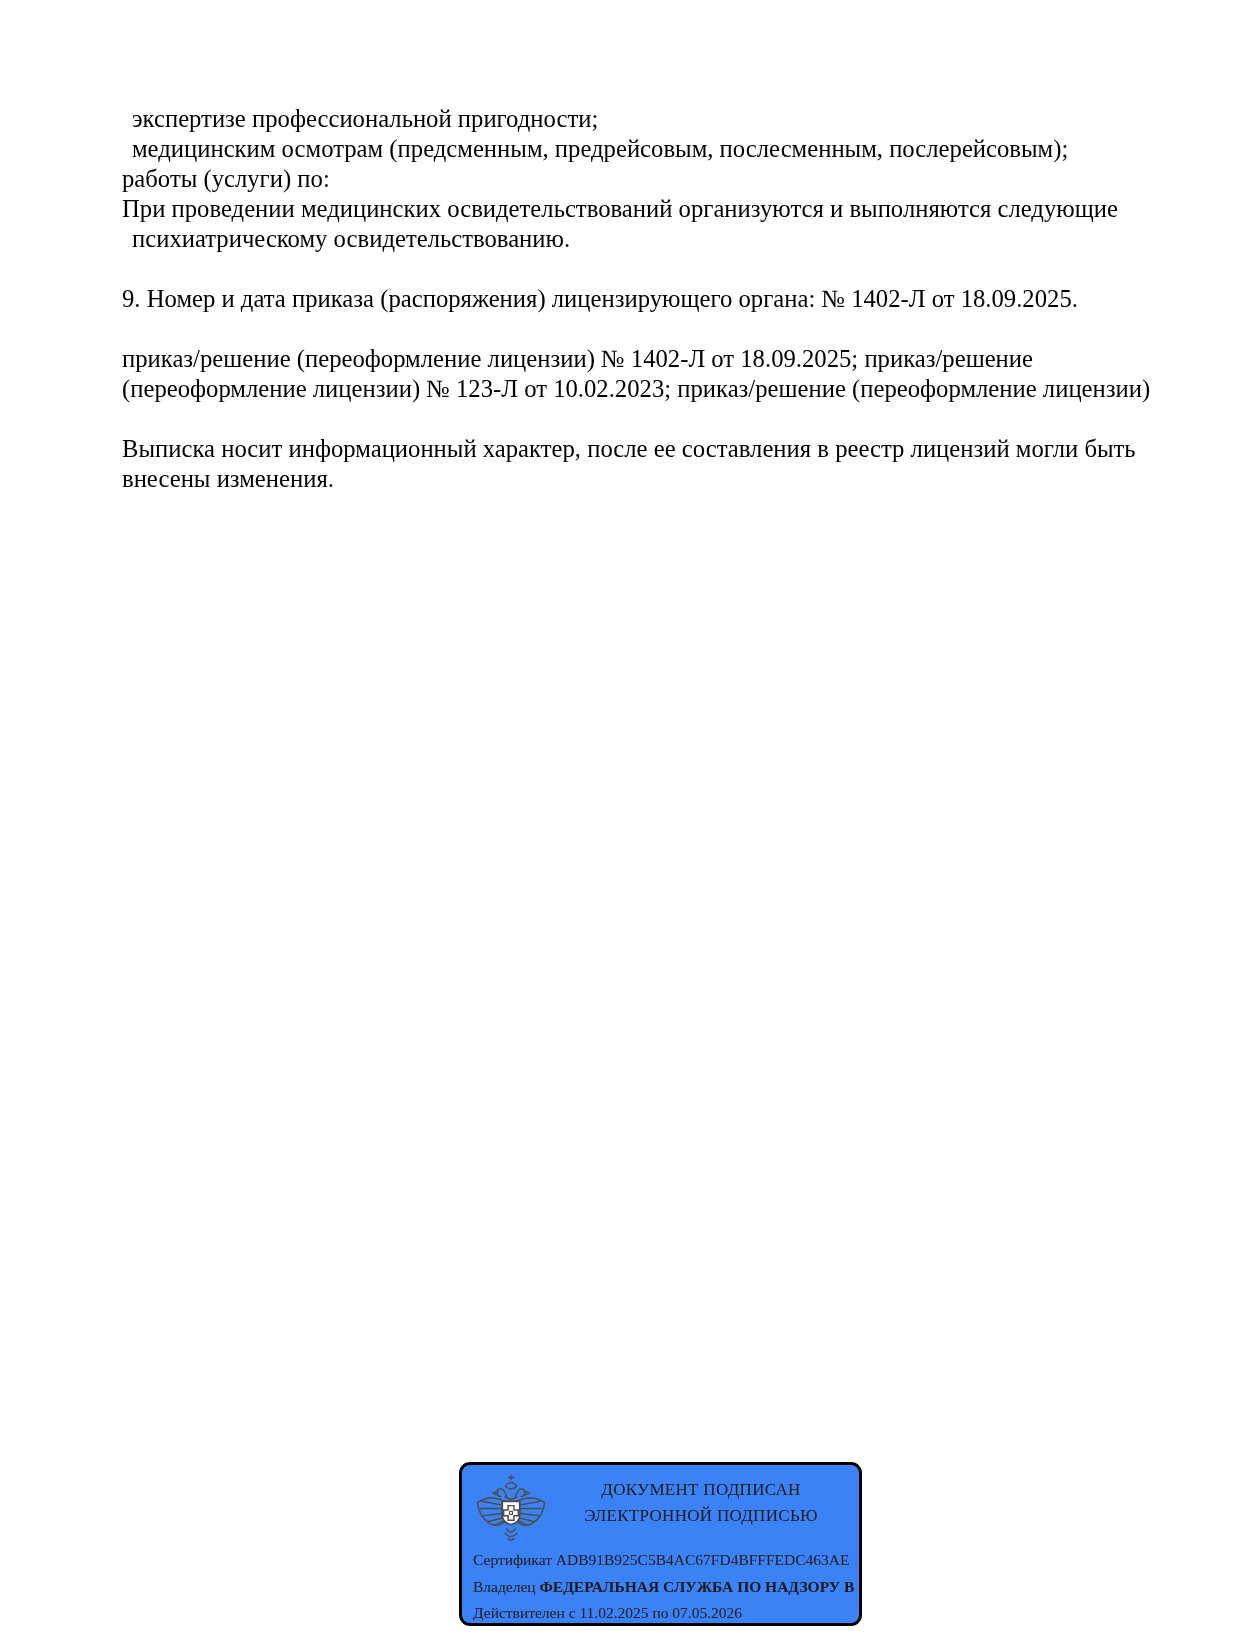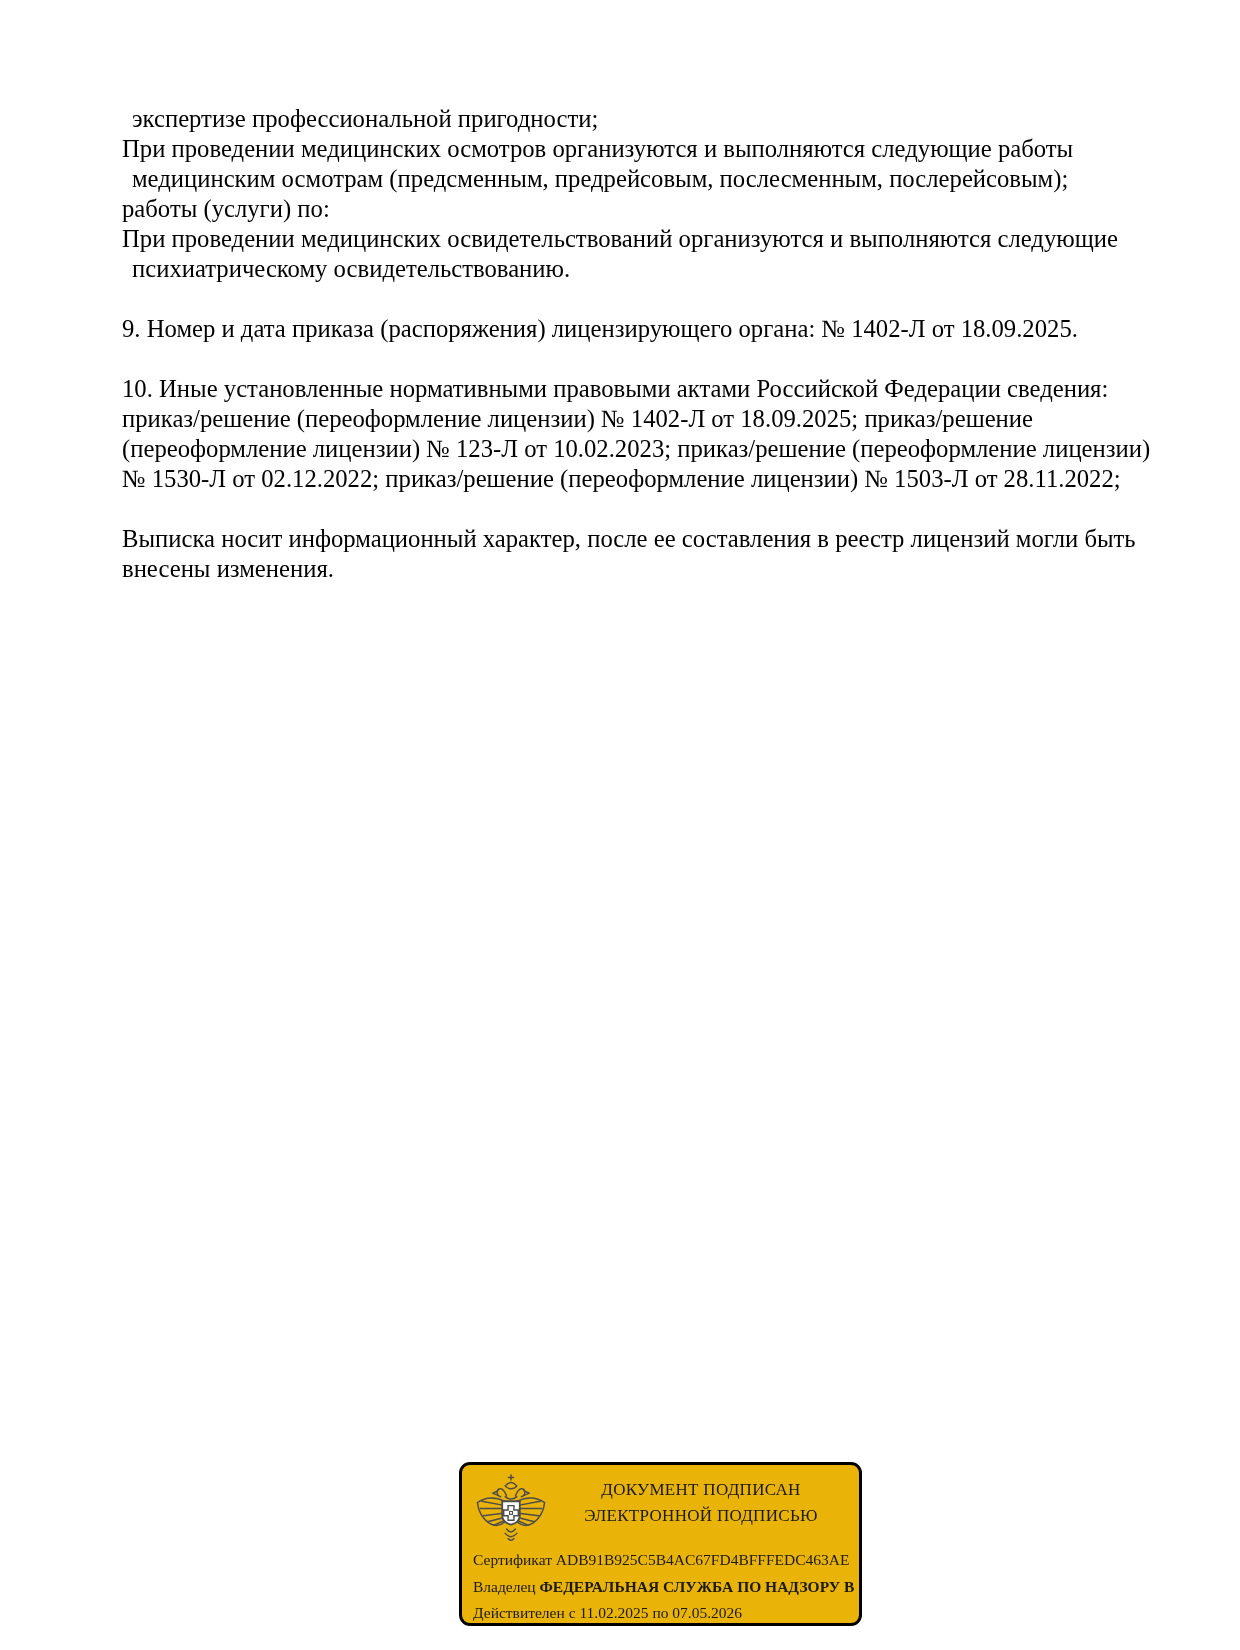--- a/index.html
+++ b/index.html
@@ -34,21 +34,21 @@
   .stamp {
     position: absolute;
     left: 459px;
     top: 1462px;
     width: 403px;
     height: 164px;
     box-sizing: border-box;
     border: 3px solid #000000;
     border-radius: 11px;
     overflow: hidden;
-    background: #eab308;
+    background: #3b82f6;
     color: #1a1a1a;
   }
   .stamp-top {
     display: flex;
     align-items: flex-start;
     padding: 8px 6px 0 11px;
     height: 82px;
     box-sizing: border-box;
   }
   .emblem {
@@ -74,36 +74,33 @@
   .stamp-info .row { display: block; white-space: nowrap; }
   .owner-value { font-weight: bold; }
 </style>
 </head>
 <body>
 
 <div class="doc">
 
   <div class="para">
     <span class="line indent">экспертизе профессиональной пригодности;</span>
-    <span class="line">При проведении медицинских осмотров организуются и выполняются следующие работы</span>
     <span class="line indent">медицинским осмотрам (предсменным, предрейсовым, послесменным, послерейсовым);</span>
     <span class="line">работы (услуги) по:</span>
     <span class="line">При проведении медицинских освидетельствований организуются и выполняются следующие</span>
     <span class="line indent">психиатрическому освидетельствованию.</span>
   </div>
 
   <div class="para">
     <span class="line">9. Номер и дата приказа (распоряжения) лицензирующего органа: № 1402-Л от 18.09.2025.</span>
   </div>
 
   <div class="para">
-    <span class="line">10. Иные установленные нормативными правовыми актами Российской Федерации сведения:</span>
     <span class="line">приказ/решение (переоформление лицензии) № 1402-Л от 18.09.2025; приказ/решение</span>
     <span class="line">(переоформление лицензии) № 123-Л от 10.02.2023; приказ/решение (переоформление лицензии)</span>
-    <span class="line">№ 1530-Л от 02.12.2022; приказ/решение (переоформление лицензии) № 1503-Л от 28.11.2022;</span>
   </div>
 
   <div class="para">
     <span class="line">Выписка носит информационный характер, после ее составления в реестр лицензий могли быть</span>
     <span class="line">внесены изменения.</span>
   </div>
 
 </div>
 
 <div class="stamp">

